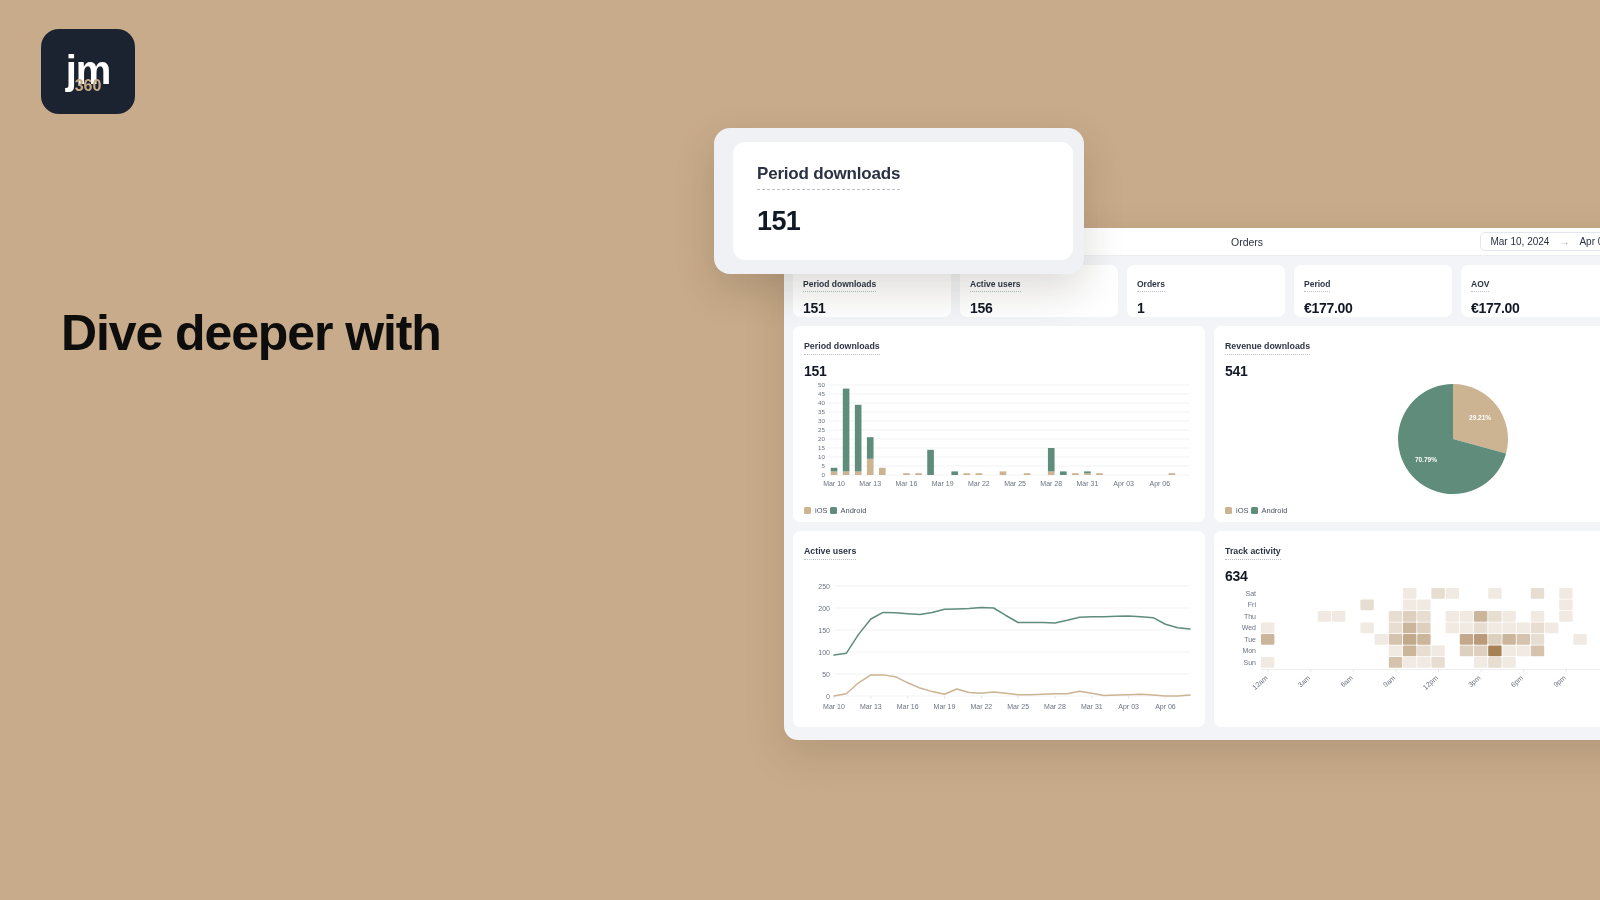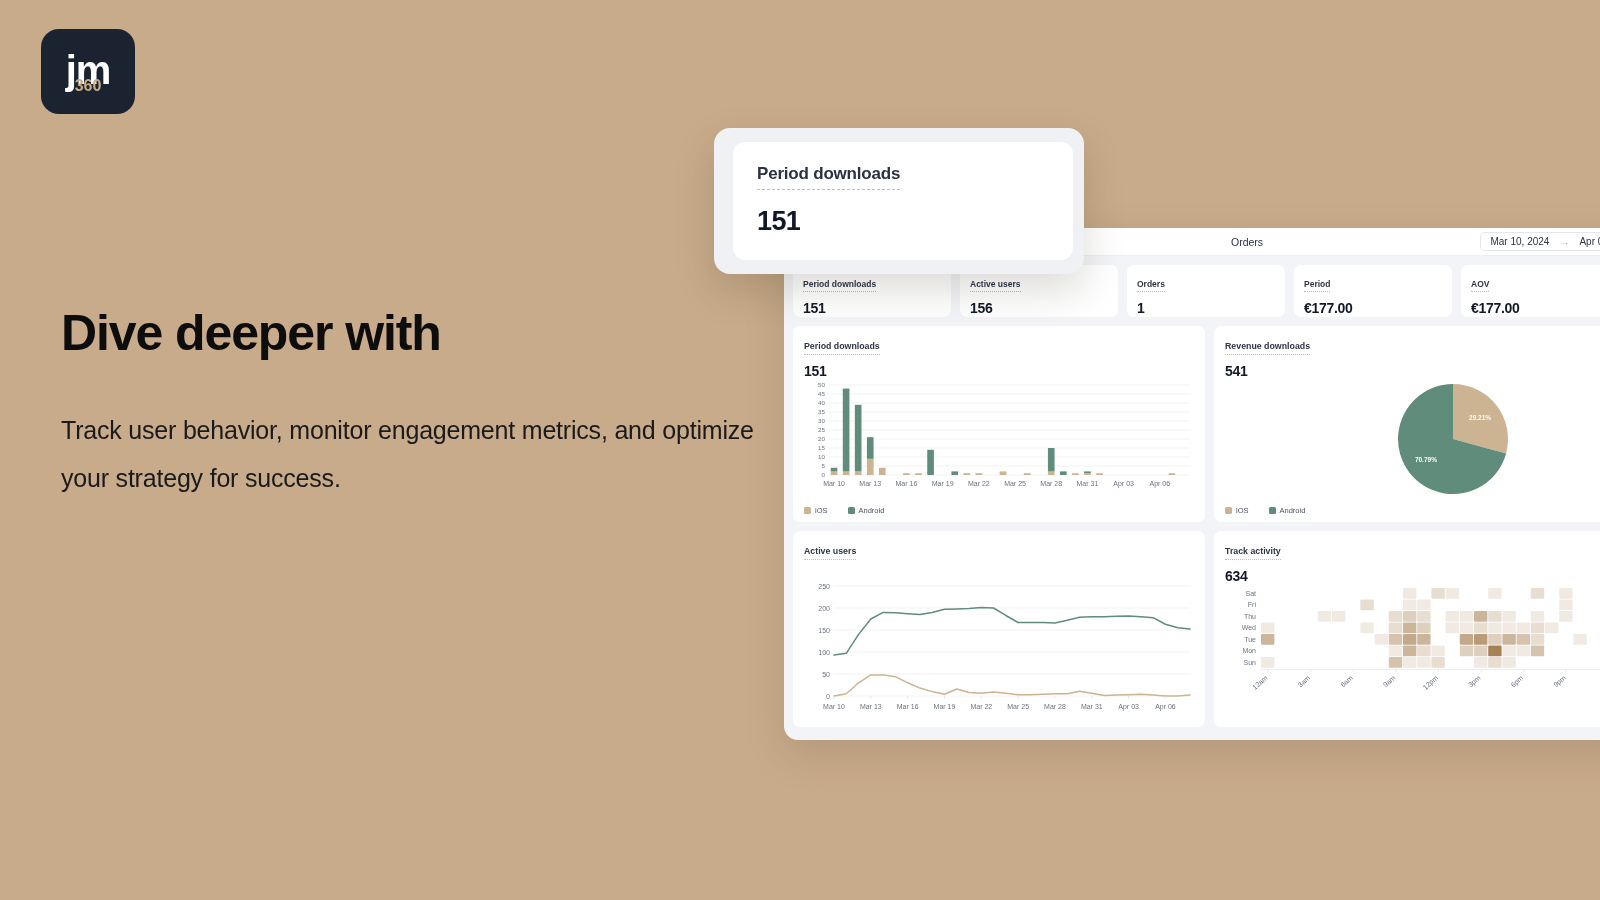--- a/index.html
+++ b/index.html
@@ -104,21 +104,21 @@
     font-size: 8.8px; color: #2e3546; font-weight: 700;
     border-bottom: 1px dotted #b9bec9; display: inline-block;
     padding-bottom: 2px; line-height: 1.1;
   }
   .chart-value {
     margin-top: 8px; font-size: 14px; font-weight: 700;
     color: #121826; letter-spacing: -0.3px;
   }
   .legend {
     position: absolute; left: 11px; bottom: 7px;
-    display: flex; gap: 20px; align-items: center;
+    display: flex; gap: 2px; align-items: center;
   }
   .legend-item { display: flex; align-items: center; gap: 4px; }
   .legend-swatch { width: 7px; height: 7px; border-radius: 1.5px; }
   .legend-text { font-size: 7.5px; color: #4a5160; }
 
   svg { display: block; }
   .axis-text { font-size: 7px; fill: #6b7280; font-family: "Liberation Sans", sans-serif; }
   .axis-text-sm { font-size: 6.2px; fill: #6b7280; font-family: "Liberation Sans", sans-serif; }
   .grid-line { stroke: #eceef1; stroke-width: 0.7; }
   .pie-label { font-size: 6.5px; fill: #ffffff; font-weight: 700; font-family: "Liberation Sans", sans-serif; }
@@ -154,21 +154,20 @@
 
   <div class="logo">
     <div class="logo-wordmark">jm</div>
     <div class="logo-sub">360</div>
   </div>
 
   <div class="hero">
     <h1 class="hero-title">
       <span>Dive deeper with</span><br>
     </h1>
-    <p class="hero-sub">Track user behavior, monitor engagement metrics, and optimize your strategy for success.</p>
   </div>
 
   <div class="dash">
 
     <div class="dash-topbar">
       <span class="topbar-tab">Orders</span>
       <div class="daterange">
         <span>Mar 10, 2024</span>
         <span class="arrow">→</span>
         <span>Apr 08, 2</span>

